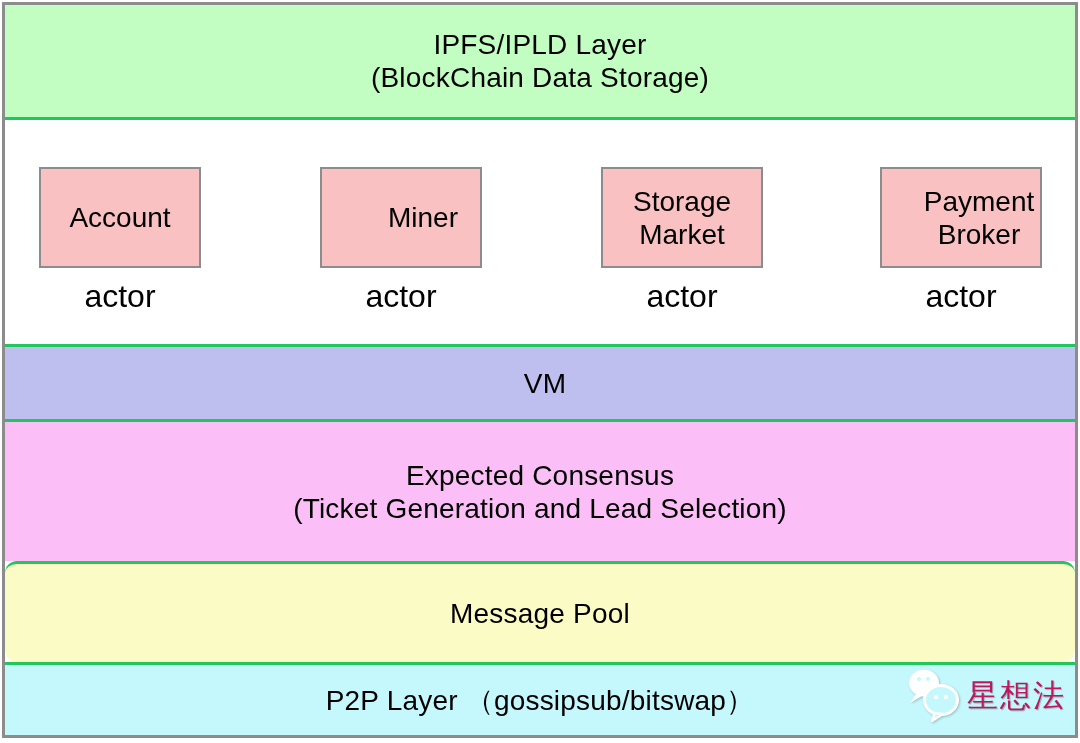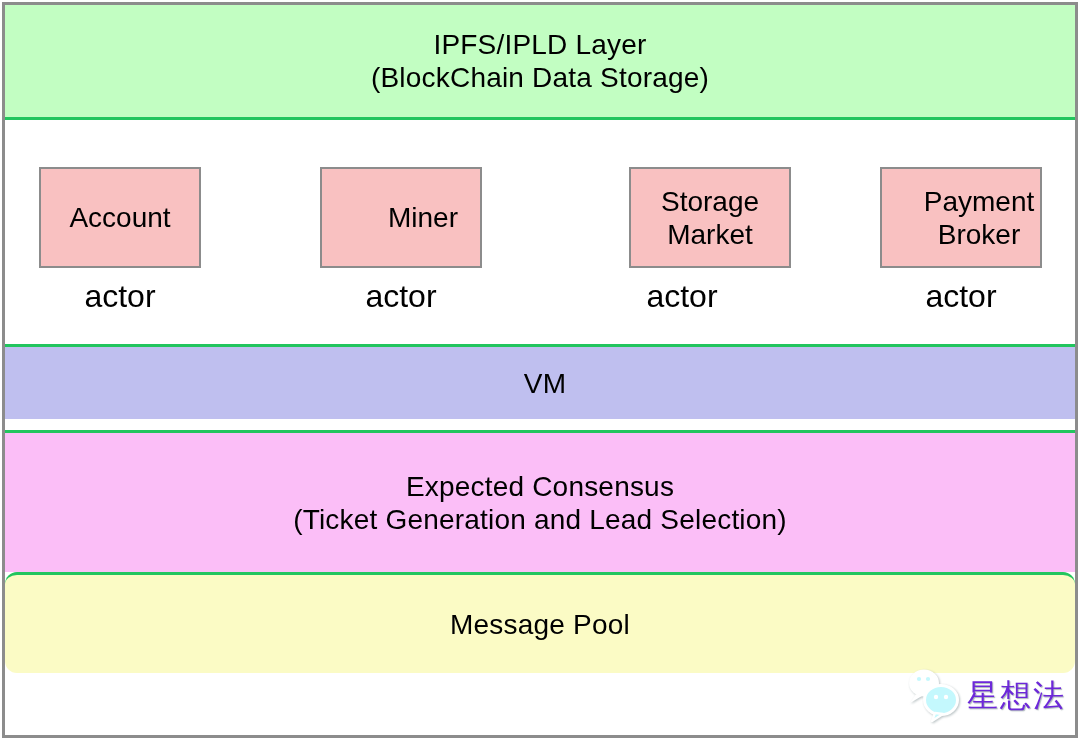--- a/index.html
+++ b/index.html
@@ -34,21 +34,21 @@
   .layer-text {
     font-size: 28px;
     line-height: 33px;
     text-align: center;
     white-space: pre-line;
     letter-spacing: 0.2px;
   }
   .layer-ipfs   { height: 112px; }
   .layer-actors { height: 227px; background: #ffffff; display: block; }
   .layer-vm     { height: 75px; }
-  .layer-consensus { height: 142px; margin-top: 11px; }
+  .layer-consensus { height: 142px; }
   .layer-mpool  { height: 101px; }
   .layer-p2p    { flex: 1 1 auto; }
 
   .actor-col {
     position: absolute;
     top: 47px;
     width: 162px;
     text-align: center;
   }
   .actor-col.c0 { left: 34px; }
@@ -78,21 +78,21 @@
     left: 903px;
     top: 664px;
     display: flex;
     align-items: center;
     gap: 4px;
   }
   .watermark-icon { filter: drop-shadow(1px 1px 1px rgba(100,120,125,0.45)); }
   .watermark-text {
     font-size: 31px;
     line-height: 31px;
-    color: #6d28d9;
+    color: #be185d;
     text-shadow: 1px 1px 1px rgba(100,120,125,0.55);
     letter-spacing: 2px;
   }
 </style>
 </head>
 <body>
 
 <div class="canvas">
   <div class="stack">
 
@@ -104,21 +104,21 @@
     <section class="layer layer-actors">
       <div class="actor-col c0">
         <div class="actor-box" style="background-color: rgb(249, 193, 193);">Account</div>
         <div class="actor-caption">actor</div>
       </div>
       <div class="actor-col c1">
         <div class="actor-box" style="background-color: rgb(249, 193, 193); padding-left: 44px;">Miner</div>
         <div class="actor-caption">actor</div>
       </div>
       <div class="actor-col c2">
-        <div class="actor-box" style="background-color: rgb(249, 193, 193); margin-left: 28px;">Storage
+        <div class="actor-box" style="background-color: rgb(249, 193, 193);">Storage
 Market</div>
         <div class="actor-caption">actor</div>
       </div>
       <div class="actor-col c3">
         <div class="actor-box" style="background-color: rgb(249, 193, 193); padding-left: 36px;">Payment
 Broker</div>
         <div class="actor-caption">actor</div>
       </div>
     </section>
 
@@ -128,20 +128,23 @@
 
     <section class="layer layer-consensus" style="background-color: rgb(251, 190, 247);">
       <div class="layer-text">Expected Consensus
 (Ticket Generation and Lead Selection)</div>
     </section>
 
     <section class="layer layer-mpool" style="background-color: rgb(251, 251, 197); border-radius: 12px;">
       <div class="layer-text">Message Pool</div>
     </section>
 
+    <section class="layer layer-p2p" style="background-color: rgb(196, 248, 253);">
+      <div class="layer-text">P2P Layer （gossipsub/bitswap）</div>
+    </section>
 
   </div>
 
   <div class="watermark">
     <span class="watermark-icon">
       <svg width="60" height="58" viewBox="0 0 60 58">
 
         <g>
           <ellipse cx="21" cy="19" rx="15" ry="13.5" fill="#ffffff"></ellipse>
           <path d="M13 30 L7 39 L19 32 Z" fill="#ffffff"></path>

